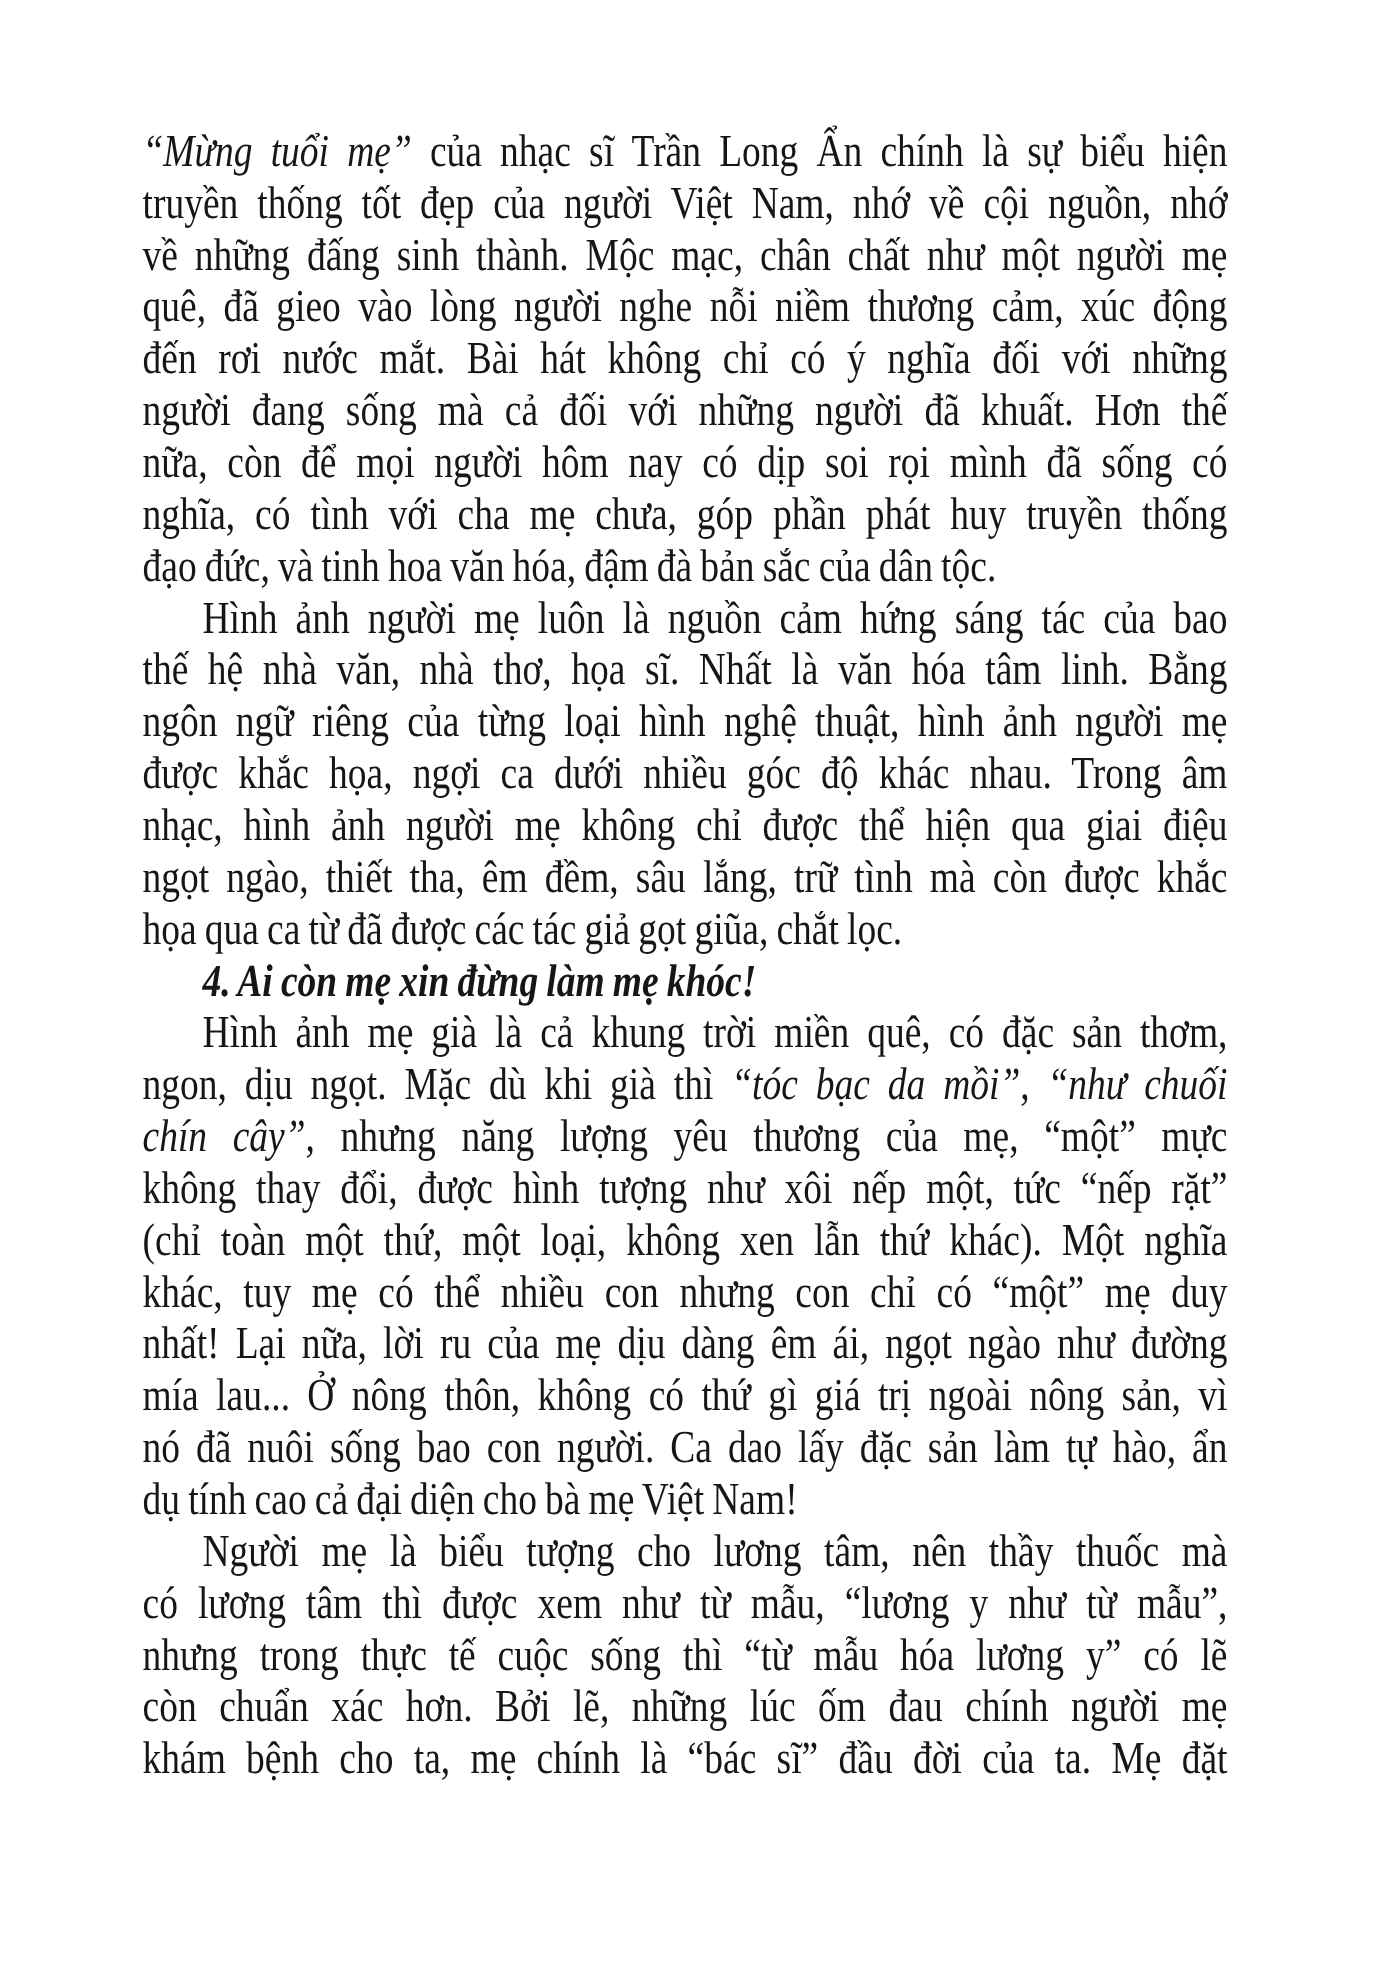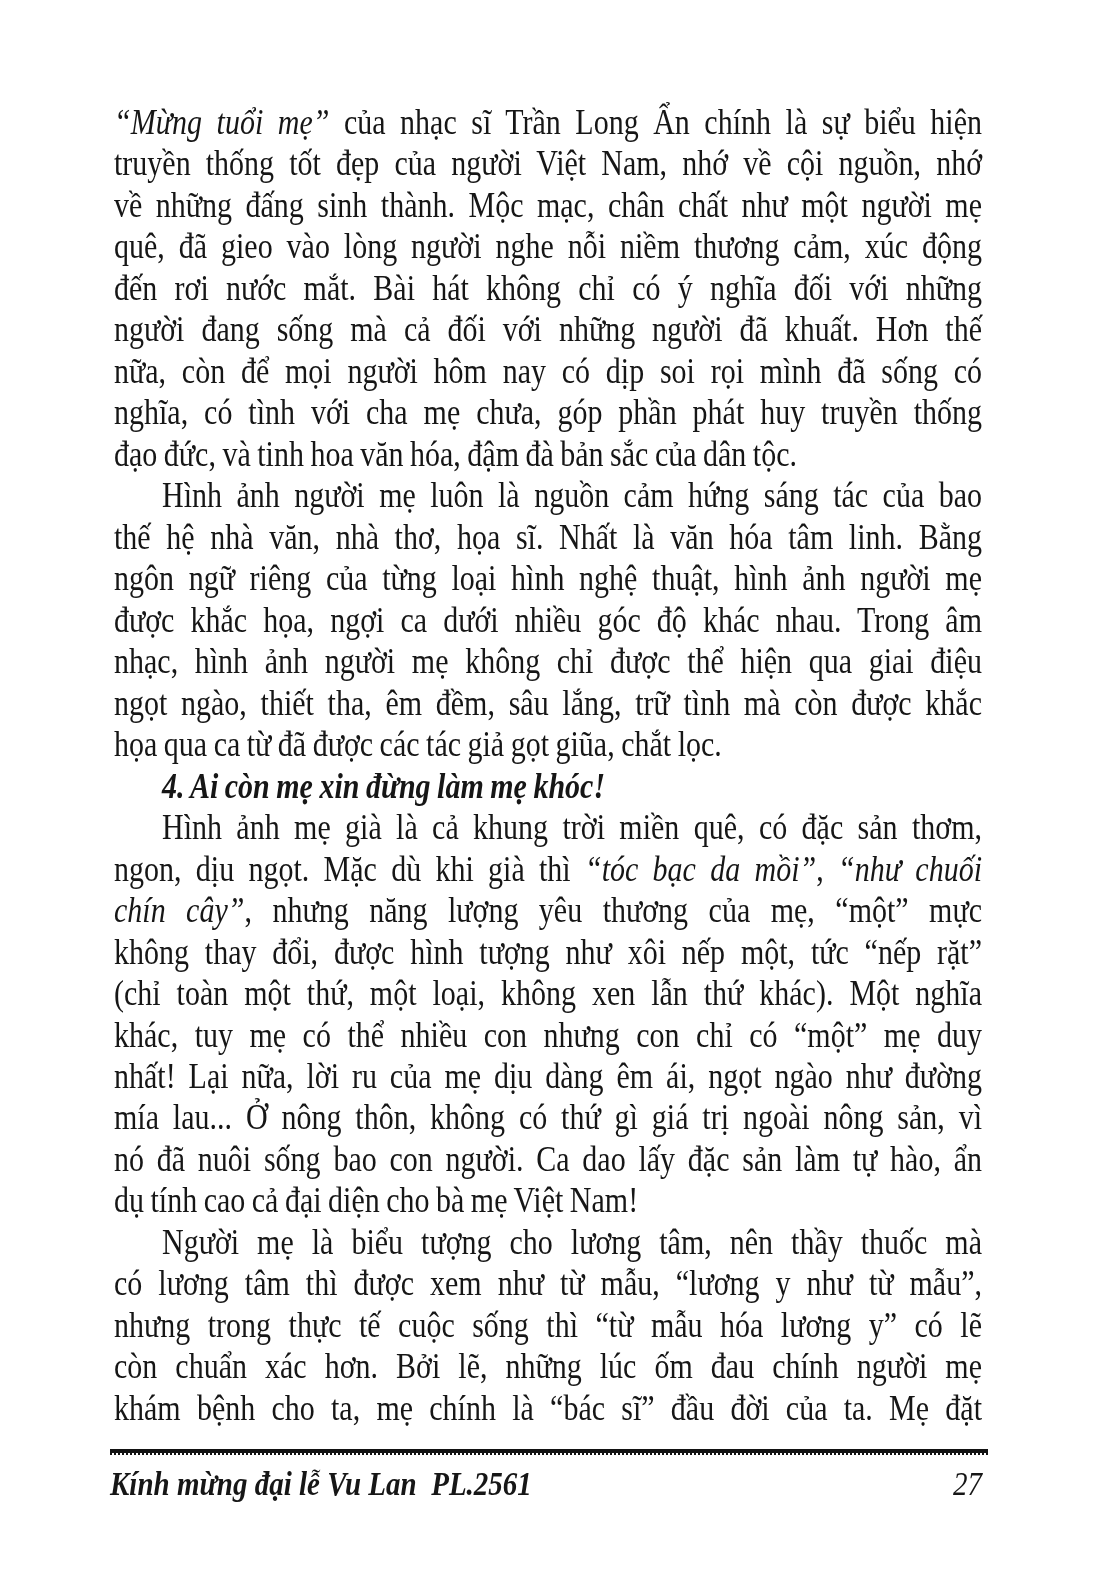--- a/index.html
+++ b/index.html
@@ -85,20 +85,13 @@
       </div>
       <div class="block paragraph indent">
         <div class="line just"><span>Người mẹ là biểu tượng cho lương tâm, nên thầy thuốc mà</span></div>
         <div class="line just"><span>có lương tâm thì được xem như từ mẫu, “lương y như từ mẫu”,</span></div>
         <div class="line just"><span>nhưng trong thực tế cuộc sống thì “từ mẫu hóa lương y” có lẽ</span></div>
         <div class="line just"><span>còn chuẩn xác hơn. Bởi lẽ, những lúc ốm đau chính người mẹ</span></div>
         <div class="line just"><span>khám bệnh cho ta, mẹ chính là “bác sĩ” đầu đời của ta. Mẹ đặt</span></div>
       </div>
     </main>
 
-  <footer class="footer">
-    <div class="separator"></div>
-    <div class="footer-row">
-      <span class="running-title">Kính mừng đại lễ Vu Lan  PL.2561</span>
-      <span class="page-num">27</span>
-    </div>
-  </footer>
 </div>
 
 </body></html>

